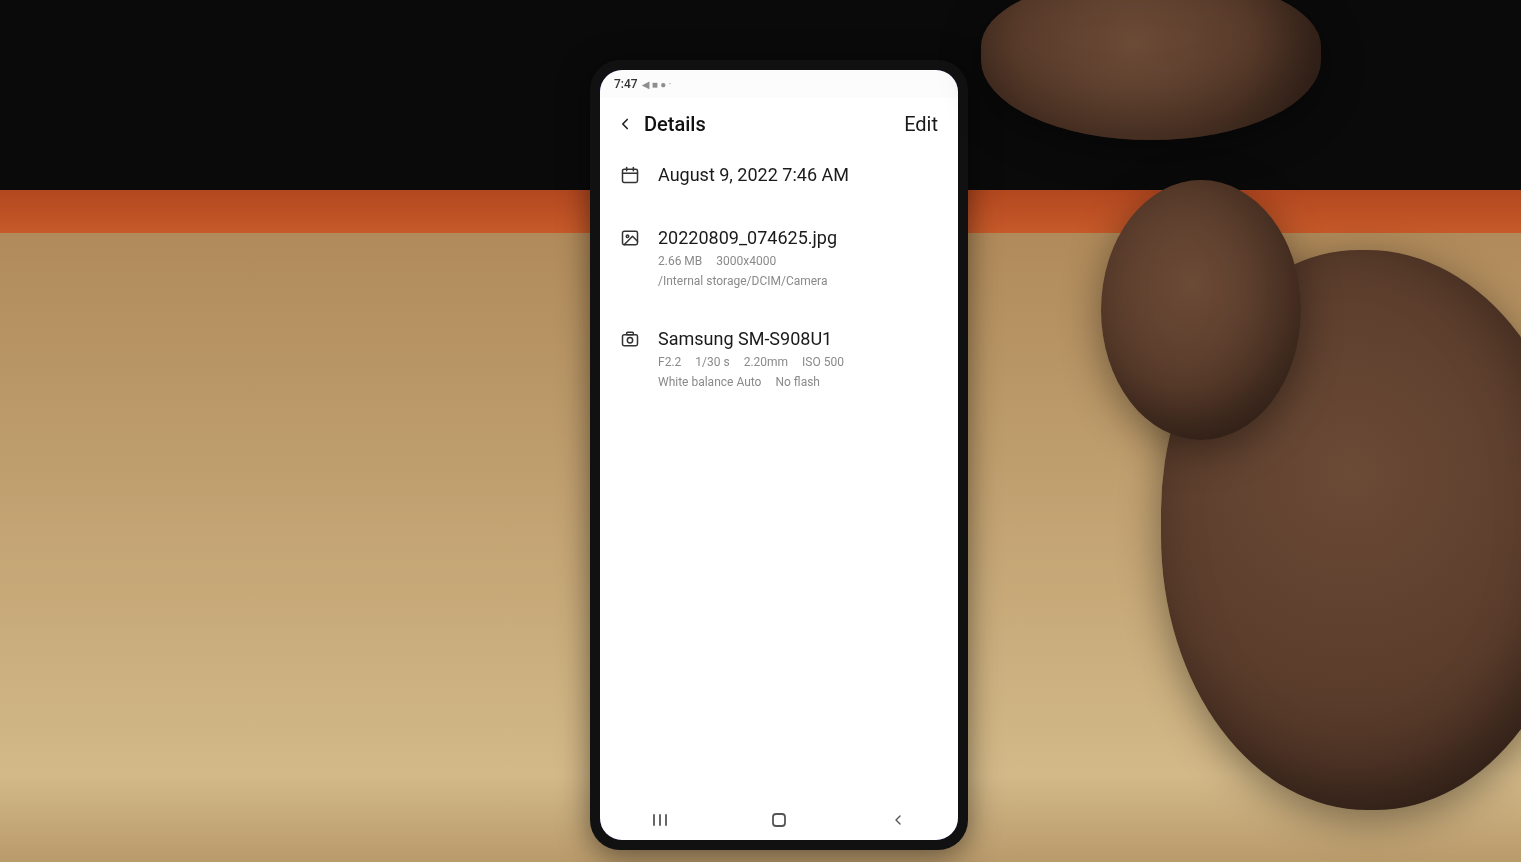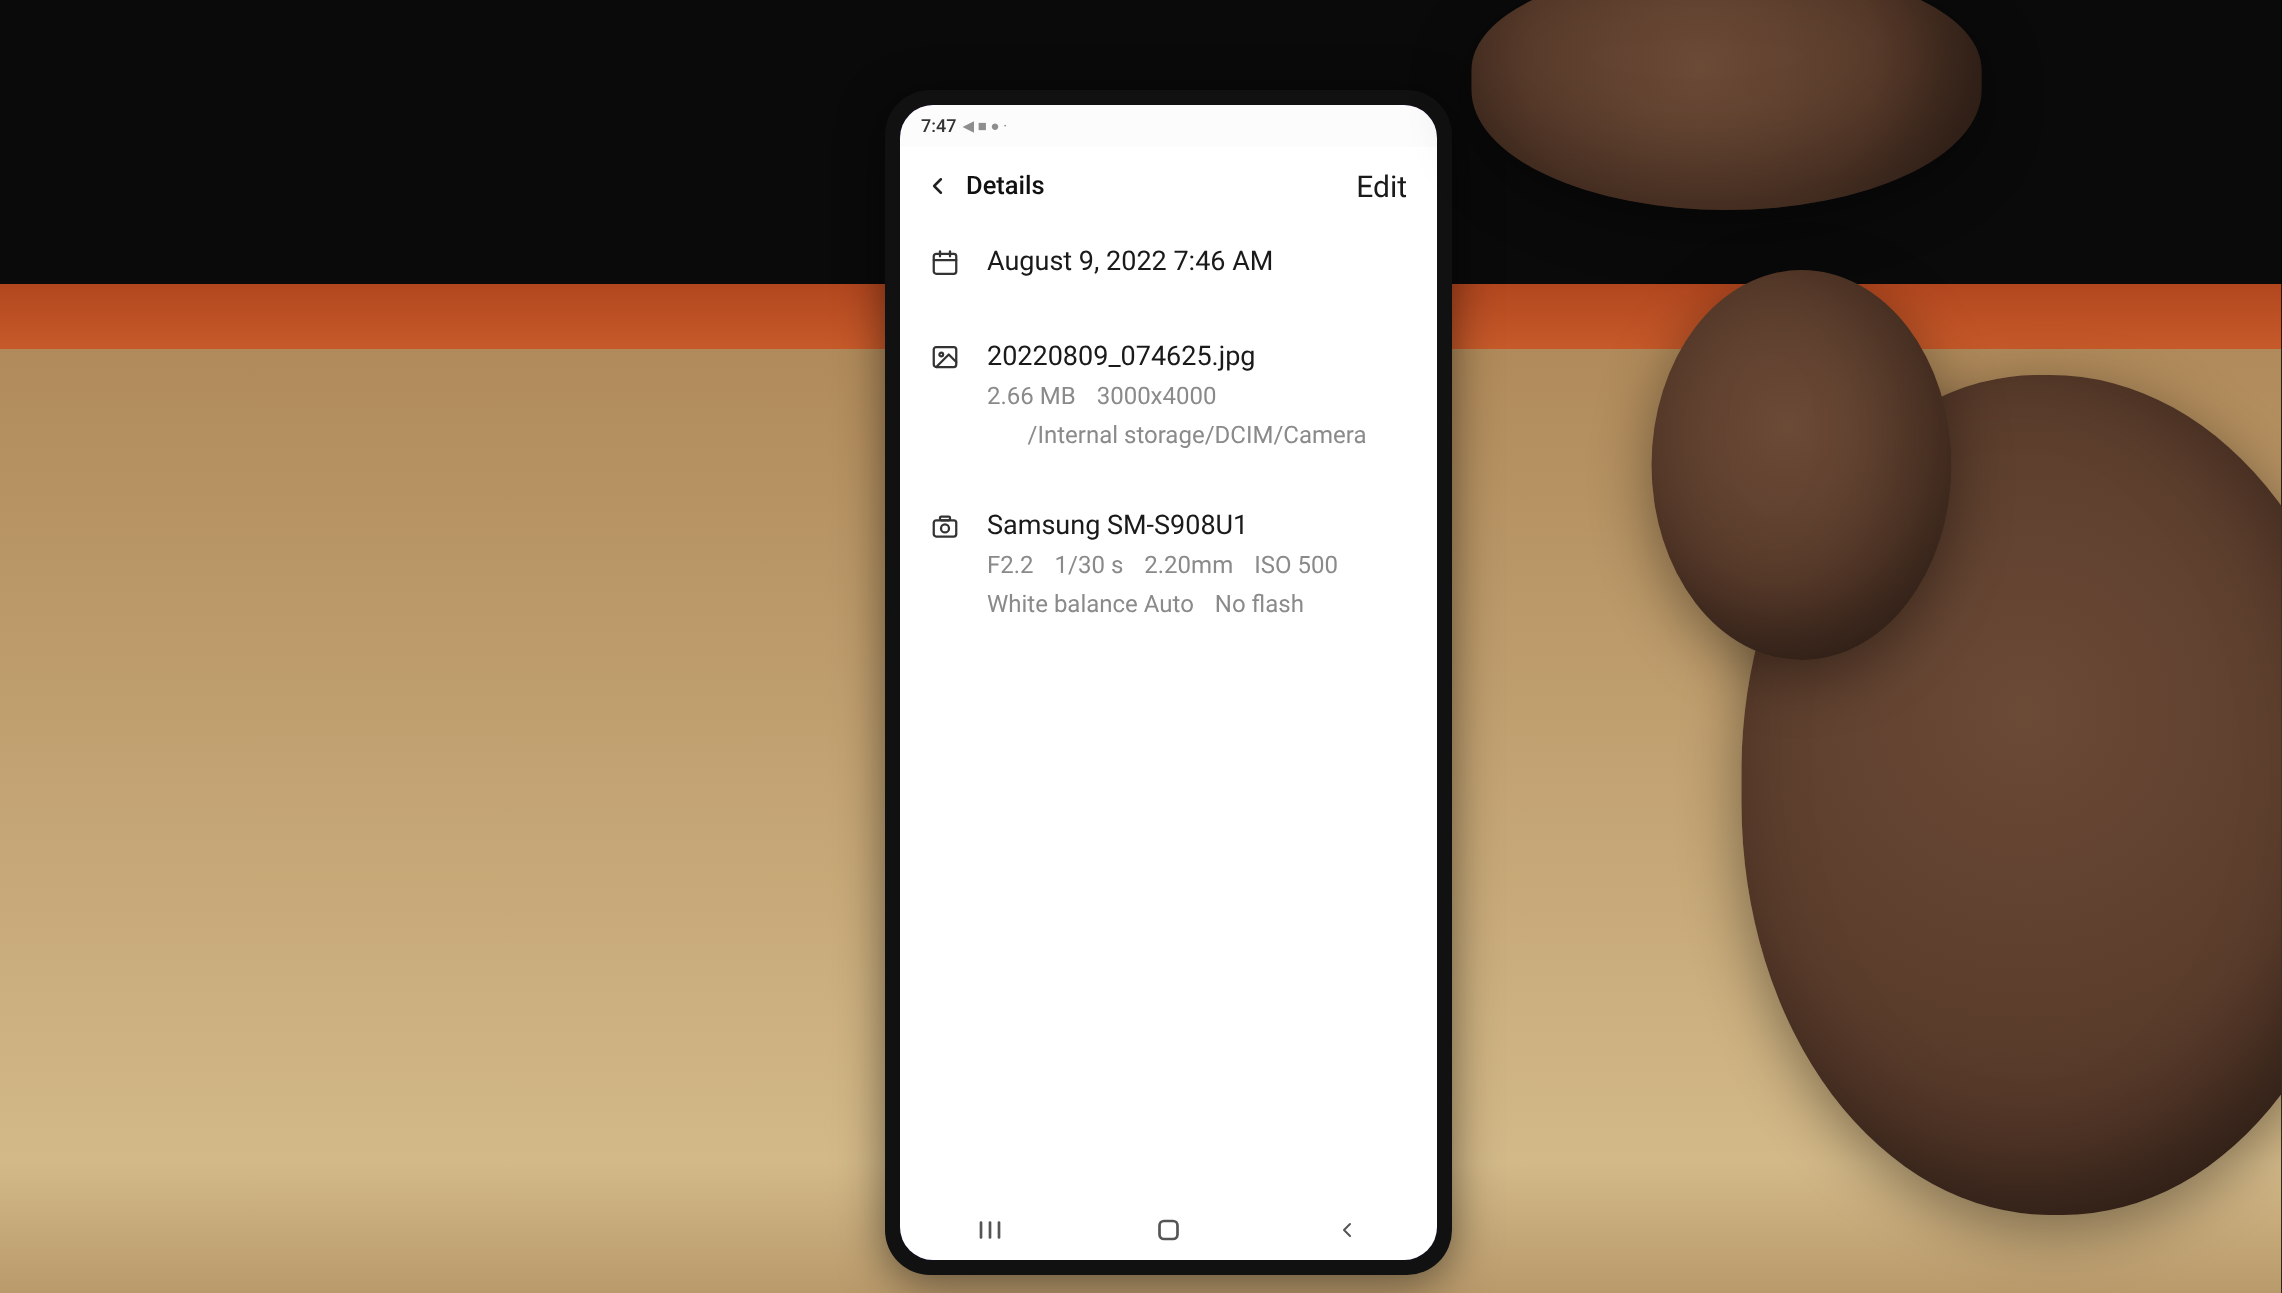--- a/index.html
+++ b/index.html
@@ -64,21 +64,21 @@
     align-items: center;
     padding: 10px 16px 14px 10px;
     background: #fff;
   }
   .back-btn {
     width: 30px; height: 30px;
     display: flex; align-items: center; justify-content: center;
     cursor: pointer;
   }
   .header-title {
-    font-size: 17px;
+    font-size: 20px;
     font-weight: 500;
     color: #111;
     margin-left: 4px;
     flex: 1;
   }
   .edit-btn {
     font-size: 20px;
     color: #1a1a1a;
     cursor: pointer;
     padding: 4px 4px;
@@ -102,31 +102,31 @@
     flex-shrink: 0;
     color: #333;
   }
   .detail-row .texts { flex: 1; }
   .row-title {
     font-size: 18px;
     color: #1a1a1a;
     margin-bottom: 4px;
   }
   .row-sub {
-    font-size: 16px;
+    font-size: 12px;
     color: #8a8a8a;
     line-height: 1.5;
   }
   .row-sub-line {
     display: flex;
     flex-wrap: wrap;
     gap: 14px;
   }
   .row-sub-line span { white-space: nowrap; }
-  .row-path { margin-top: 2px; text-align: center; }
+  .row-path { margin-top: 2px; }
   
   .navbar {
     height: 40px;
     display: flex;
     align-items: center;
     justify-content: space-around;
     background: #fff;
     border-top: 0px solid #eee;
   }
   .nav-btn {

